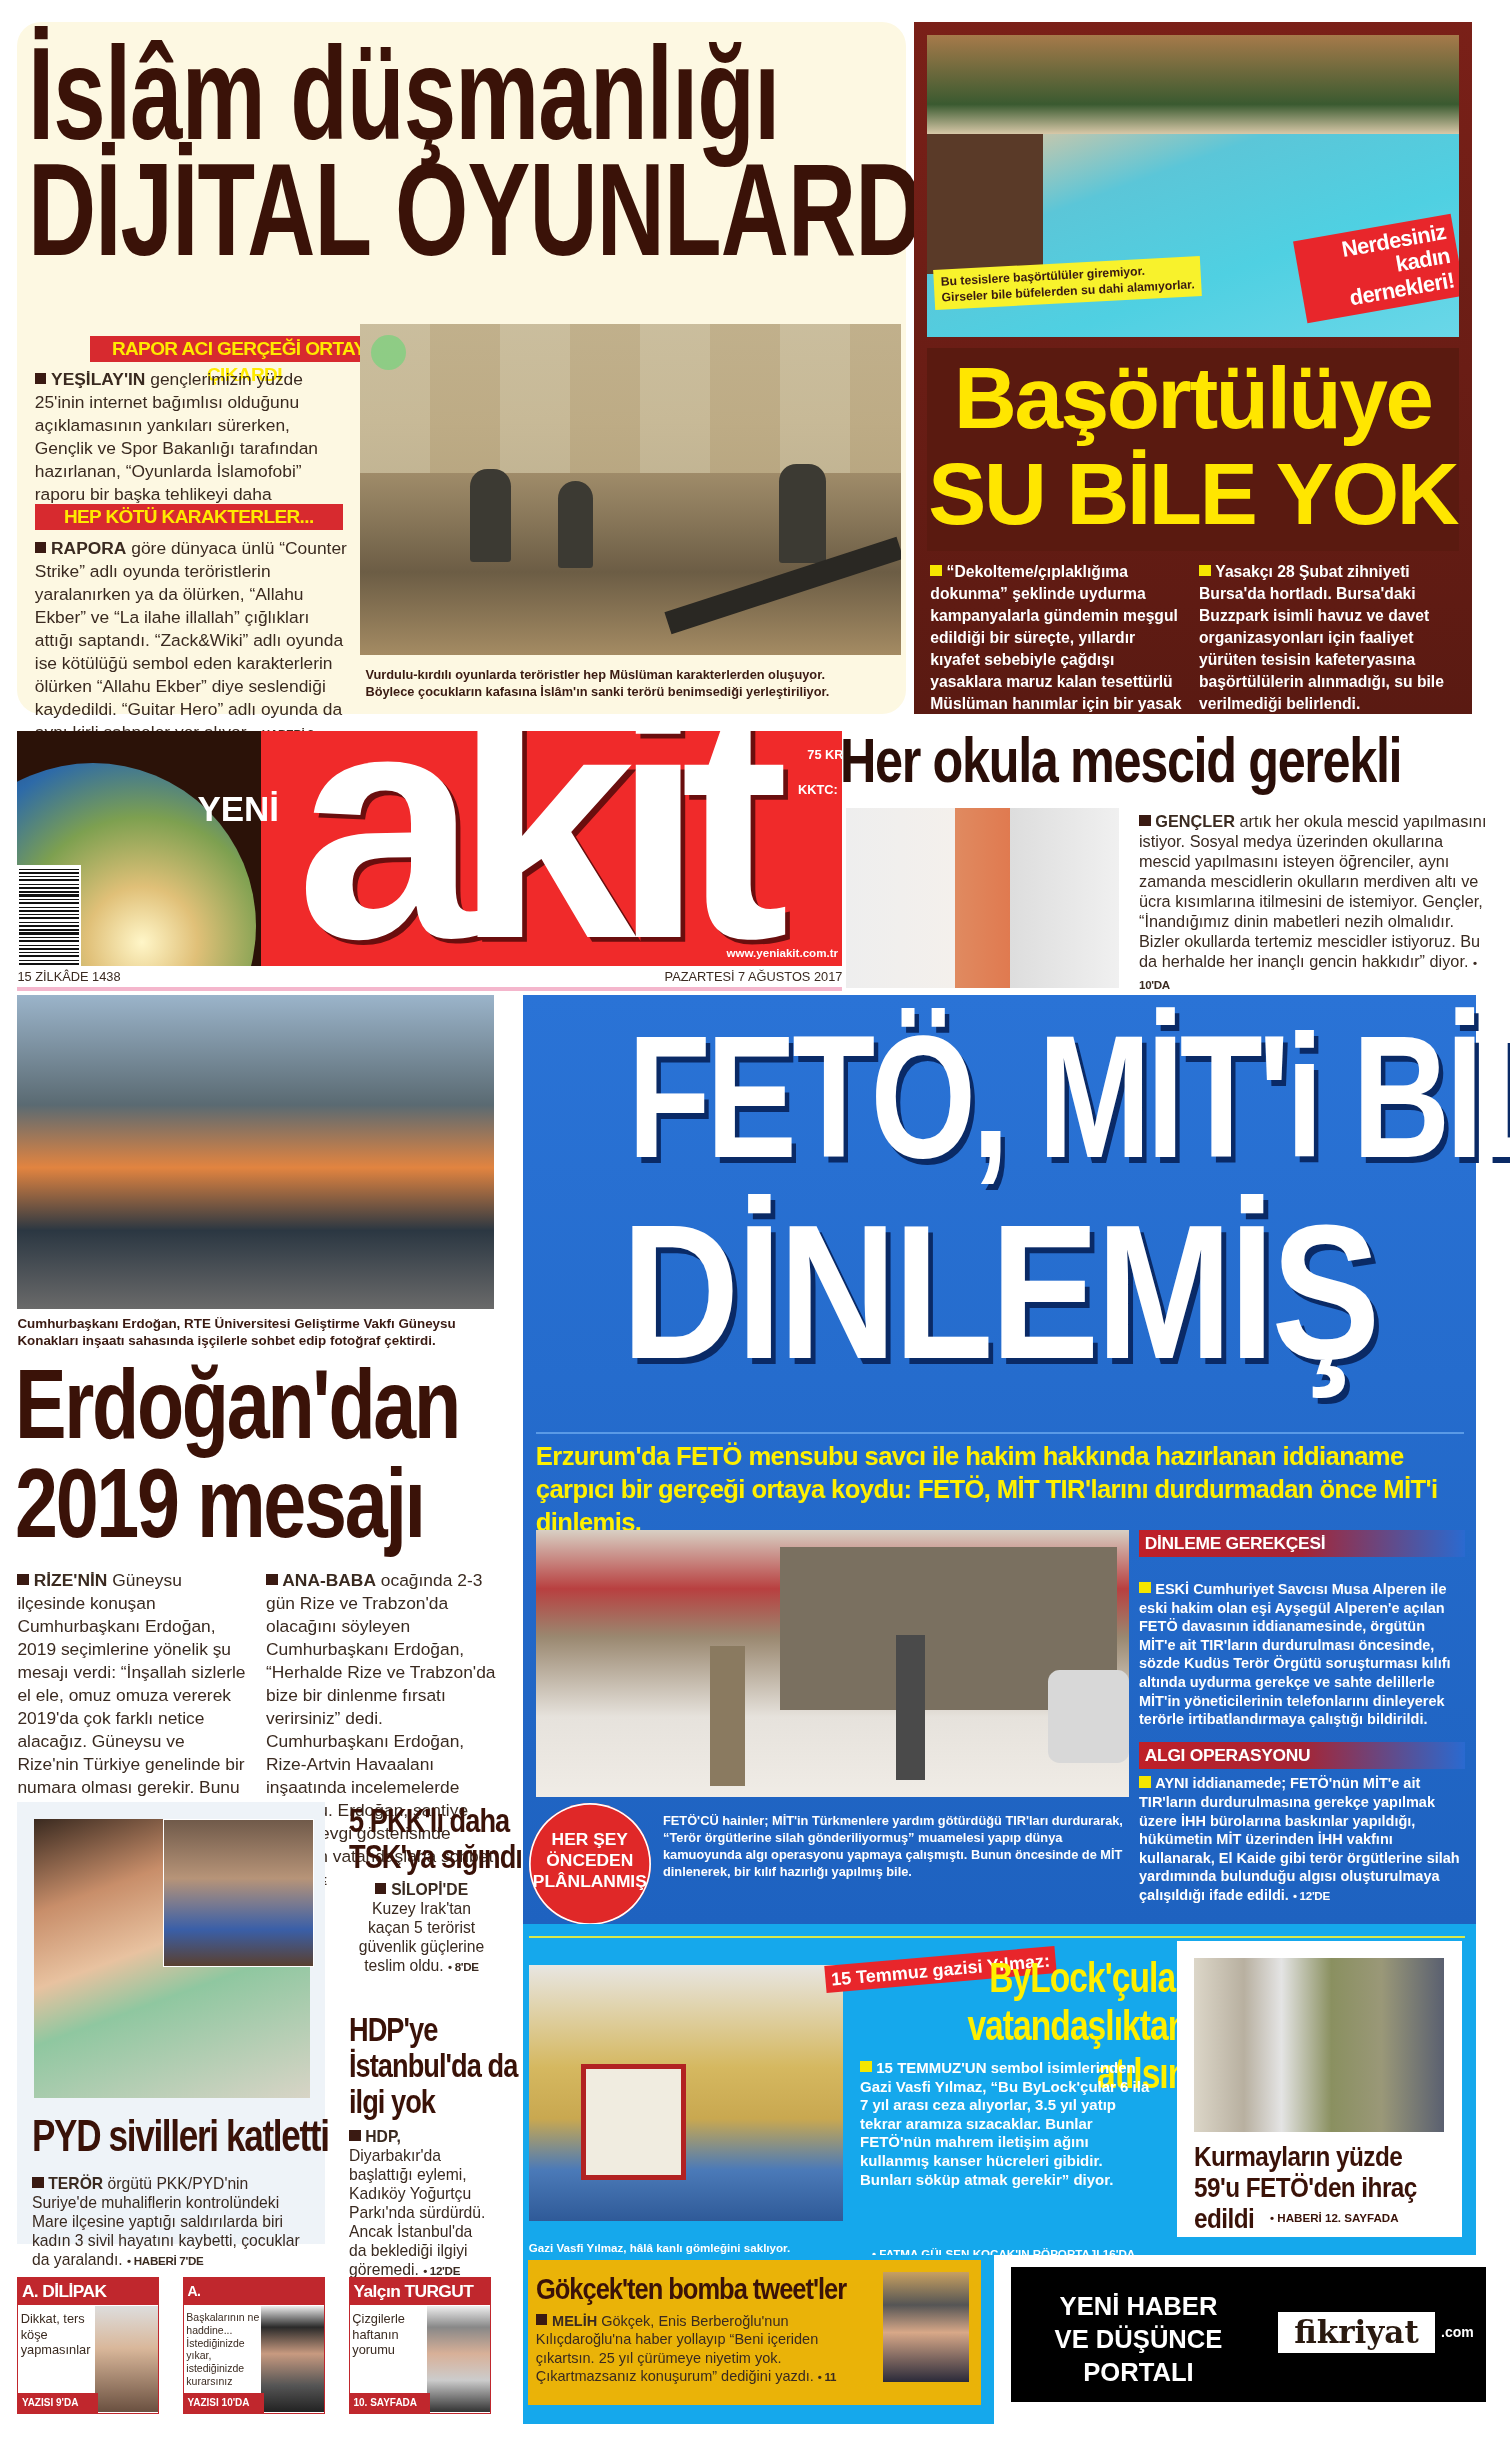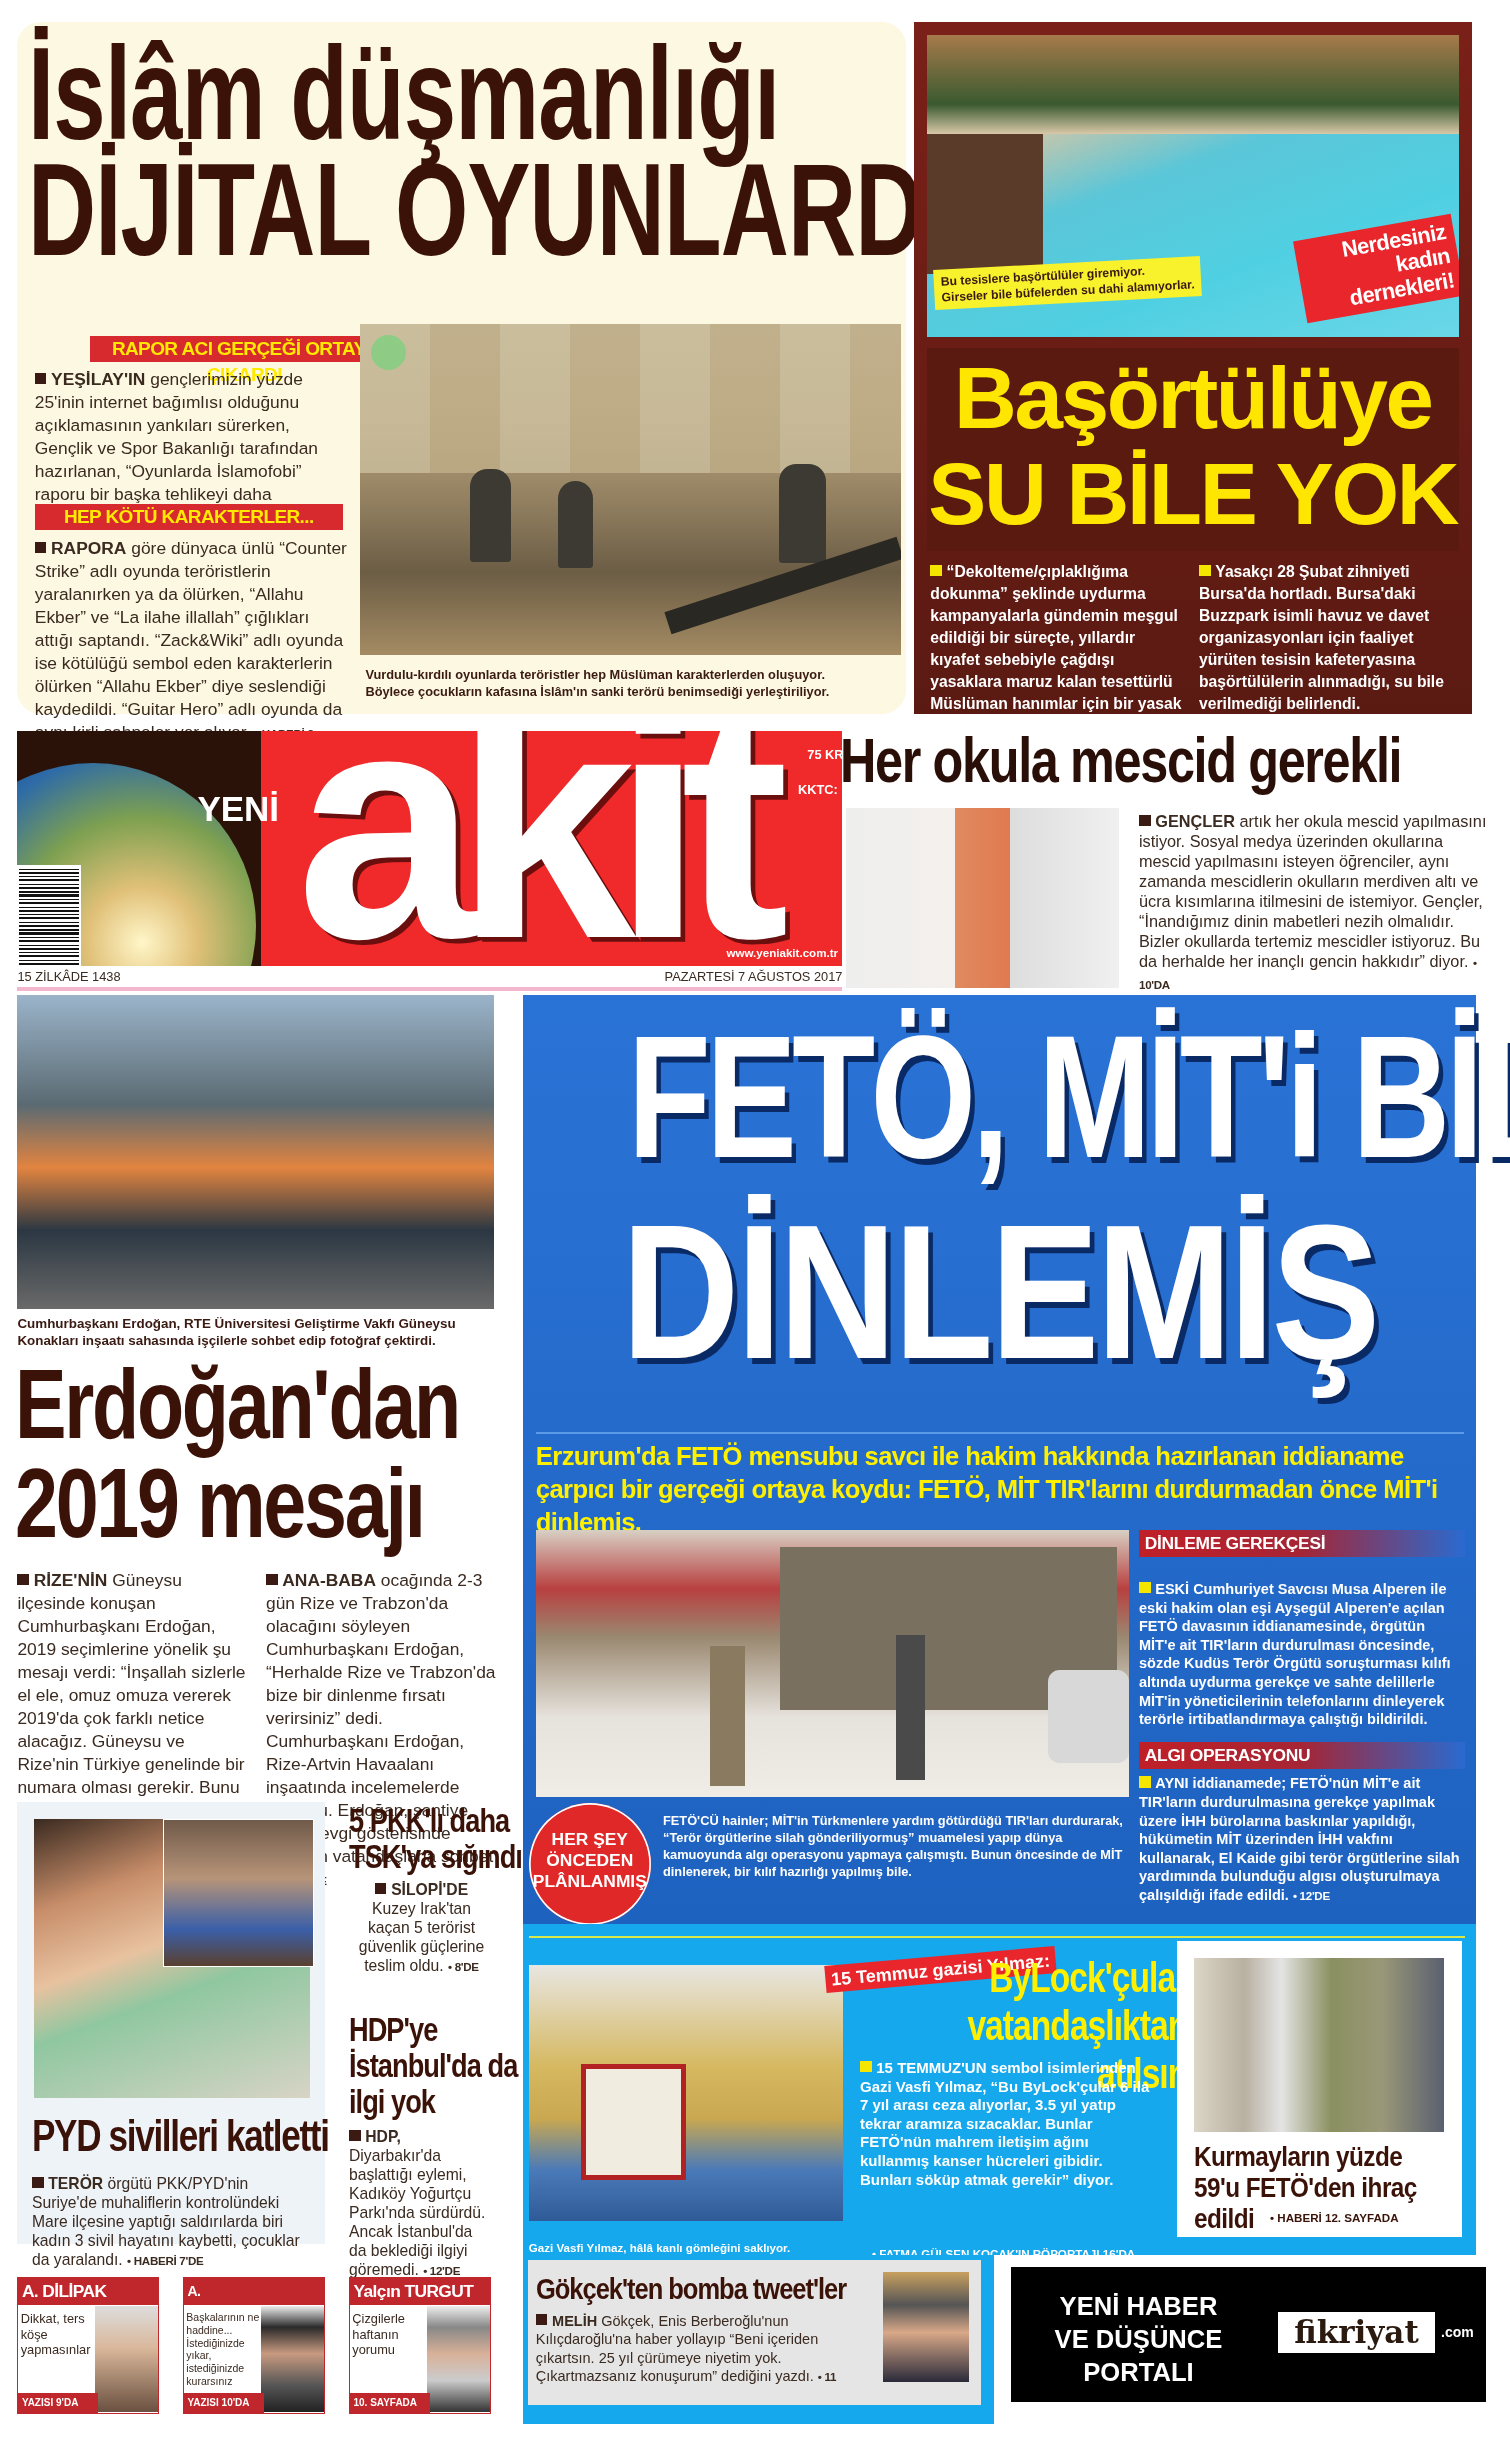--- a/index.html
+++ b/index.html
@@ -108,21 +108,21 @@
   #bylock-text { left: 337px; top: 135px; width: 291px; color: #fff; font-size: 15px; line-height: 18.6px; font-weight: 700; }
   #bylock-ref { left: 349px; top: 323px; color: #fff; font-size: 11.6px; font-weight: 700; }
   #gazi-caption { left: 5.8px; top: 317px; color: #fff; font-size: 11.6px; font-weight: 700; }
 
   #kurmay-box { left: 654px; top: 17.4px; width: 285px; height: 296px; background: #fff; }
   #kurmay-photo { left: 17.4px; top: 16.3px; width: 250px; height: 174px;
     background: linear-gradient(90deg, #dcd6c8 0%, #b8b0a0 20%, #e4e4e4 35%, #8a9060 55%, #9a9878 75%, #5a6070 100%); }
   #kurmay-title { left: 17.4px; top: 201px; font-size: 27px; line-height: 31px; font-weight: 900; color: #3a1208; letter-spacing: -0.6px; }
   #kurmay-ref { left: 93px; top: 270px; font-size: 11.6px; font-weight: 700; color: #3a1208; }
 
-  #gokcek-box { left: 4.7px; top: 4.7px; width: 453px; height: 145px; background: #e5e5e5; }
+  #gokcek-box { left: 4.7px; top: 4.7px; width: 453px; height: 145px; background: #eab308; }
   #gokcek-title { left: 8.1px; top: 11.6px; font-size: 30px; font-weight: 900; color: #3a1208; letter-spacing: -1.2px; line-height: 35px; }
   #gokcek-text { left: 8.1px; top: 52px; width: 331px; font-size: 14.5px; line-height: 18.6px; }
   #gokcek-photo { left: 355px; top: 12.8px; width: 86px; height: 110px; background: linear-gradient(180deg, #c8a060 0%, #555 30%, #d8a888 55%, #2a2a3a 100%); }
 
   #fikriyat { left: 1011px; top: 2267px; width: 475px; height: 135px; background: #000000; }
   #fik-left { left: 23px; top: 23px; width: 209px; text-align: center; color: #fff; font-size: 25.6px; font-weight: 900; line-height: 33px; }
   #fik-logo { left: 267px; top: 45px; width: 157px; height: 41px; background: #fff; color: #2a1a10; font-family: "DejaVu Serif", serif; font-size: 31px; line-height: 41px; text-align: center; font-weight: 700; }
   #fik-com { left: 430px; top: 57px; color: #fff; font-size: 14px; font-weight: 900; }
 </style>
 </head>

